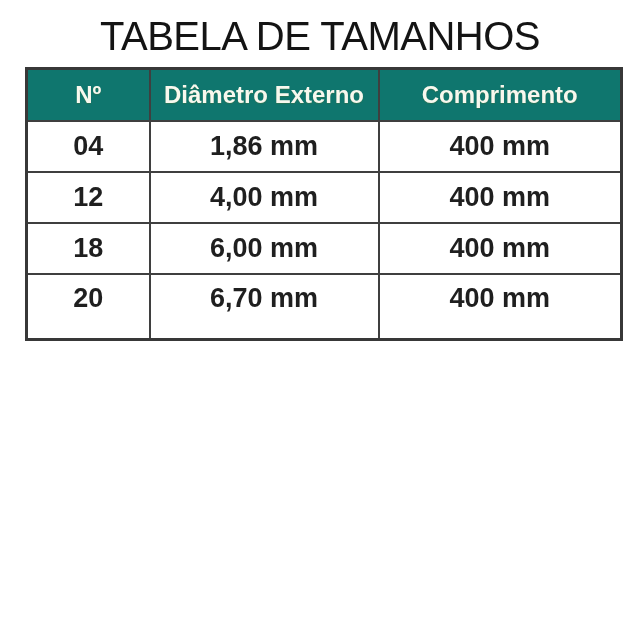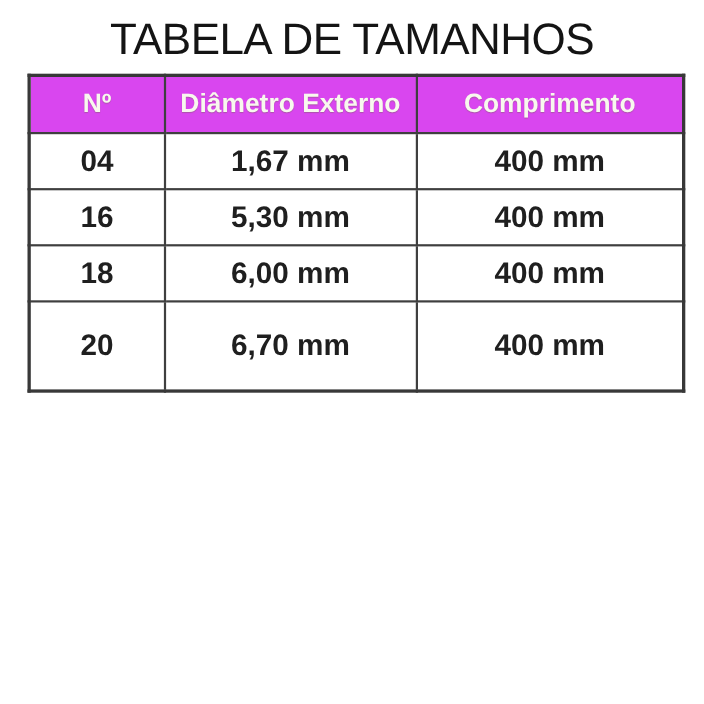--- a/index.html
+++ b/index.html
@@ -44,39 +44,39 @@
   .size-table th,
   .size-table td {
     border: 2px solid #3f3f3f;
     text-align: center;
     vertical-align: middle;
     padding: 0;
     overflow: hidden;
     white-space: nowrap;
   }
   .size-table th {
-    background: #d946ef;
+    background: #0f766e;
     color: #f8f8ee;
     font-size: 24px;
     font-weight: 700;
     height: 50px;
     text-shadow: 0 1px 1px rgba(90,110,40,0.35);
     margin-left: 36px;
   }
   .size-table td {
     background: #ffffff;
     color: #1f1f1f;
     font-size: 27px;
     font-weight: 700;
     height: 49px;
   }
   .size-table tbody tr:last-child td {
     height: 55px;
     vertical-align: top;
-    padding-top: 24px;
+    padding-top: 8px;
   }
   col.col-n { width: 123px; }
   col.col-d { width: 229px; }
   col.col-c { width: 243px; }
 </style>
 </head>
 <body>
 
 <div class="page">
 
@@ -91,26 +91,26 @@
     <thead>
       <tr>
         <th>Nº</th>
         <th>Diâmetro Externo</th>
         <th>Comprimento</th>
       </tr>
     </thead>
     <tbody>
       <tr>
         <td>04</td>
-        <td>1,67 mm</td>
+        <td>1,86 mm</td>
         <td>400 mm</td>
       </tr>
       <tr>
-        <td>16</td>
-        <td>5,30 mm</td>
+        <td>12</td>
+        <td>4,00 mm</td>
         <td>400 mm</td>
       </tr>
       <tr>
         <td>18</td>
         <td>6,00 mm</td>
         <td>400 mm</td>
       </tr>
       <tr>
         <td>20</td>
         <td>6,70 mm</td>

